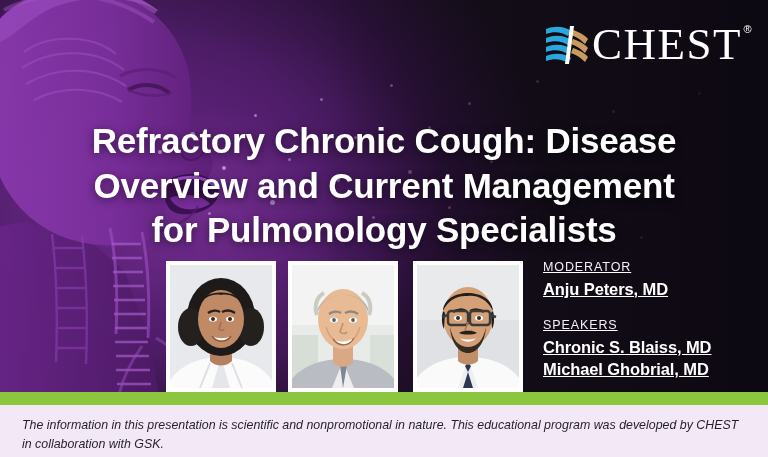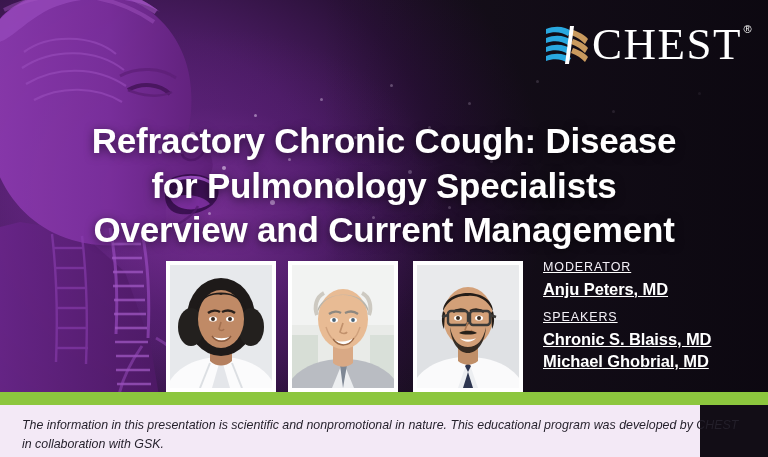--- a/index.html
+++ b/index.html
@@ -131,38 +131,38 @@
     letter-spacing: 0.9px;
     line-height: 1.5;
     margin-bottom: 1px;
     color: #f4f0f7;
   }
   .cred-name {
     font-size: 16.5px;
     font-weight: bold;
     line-height: 1.34;
     letter-spacing: -0.1px;
-    margin-bottom: 8px;
+    margin-bottom: 16px;
     white-space: nowrap;
   }
   .cred-name.tight { margin-bottom: 0; }
 
   
   #greenbar {
     position: absolute;
     left: 0; top: 392px;
     width: 768px; height: 13px;
     background: #8cc63e;
   }
 
   
   #footer {
     position: absolute;
     left: 0; top: 405px;
-    width: 700px; height: 52px;
+    width: 768px; height: 52px;
     background: #f3e9f6;
   }
   #disclaimer {
     position: absolute;
     left: 22px; top: 11px;
     width: 726px;
     font-size: 12.4px;
     font-style: italic;
     line-height: 1.52;
     color: #231f2a;
@@ -301,22 +301,22 @@
           <path d="M26 2 L 30 2 L 25 40 L 21 40 Z" fill="#ffffff"></path>
         </g>
       </svg>
       <div id="logo-word">
         <span>CHEST</span><span id="logo-reg">®</span>
       </div>
     </div>
 
     <h1 id="title">
       <span class="tline">Refractory Chronic Cough: Disease</span>
+      <span class="tline">Overview and Current Management</span>
       <span class="tline">for Pulmonology Specialists</span>
-      <span class="tline">Overview and Current Management</span>
     </h1>
 
     <div class="headshot" id="shot-0">
       <svg viewBox="0 0 102 123" aria-hidden="true">
         <rect width="102" height="123" fill="#eceef0"></rect>
         <rect y="0" width="102" height="123" fill="#e7e9ec"></rect>
 
         <path d="M-4 123 C 6 100, 30 92, 51 92 C 72 92, 96 100, 106 123 Z" fill="#fbfbfc"></path>
         <path d="M51 92 L 42 123 L 60 123 Z" fill="#e4e6ea"></path>
 

